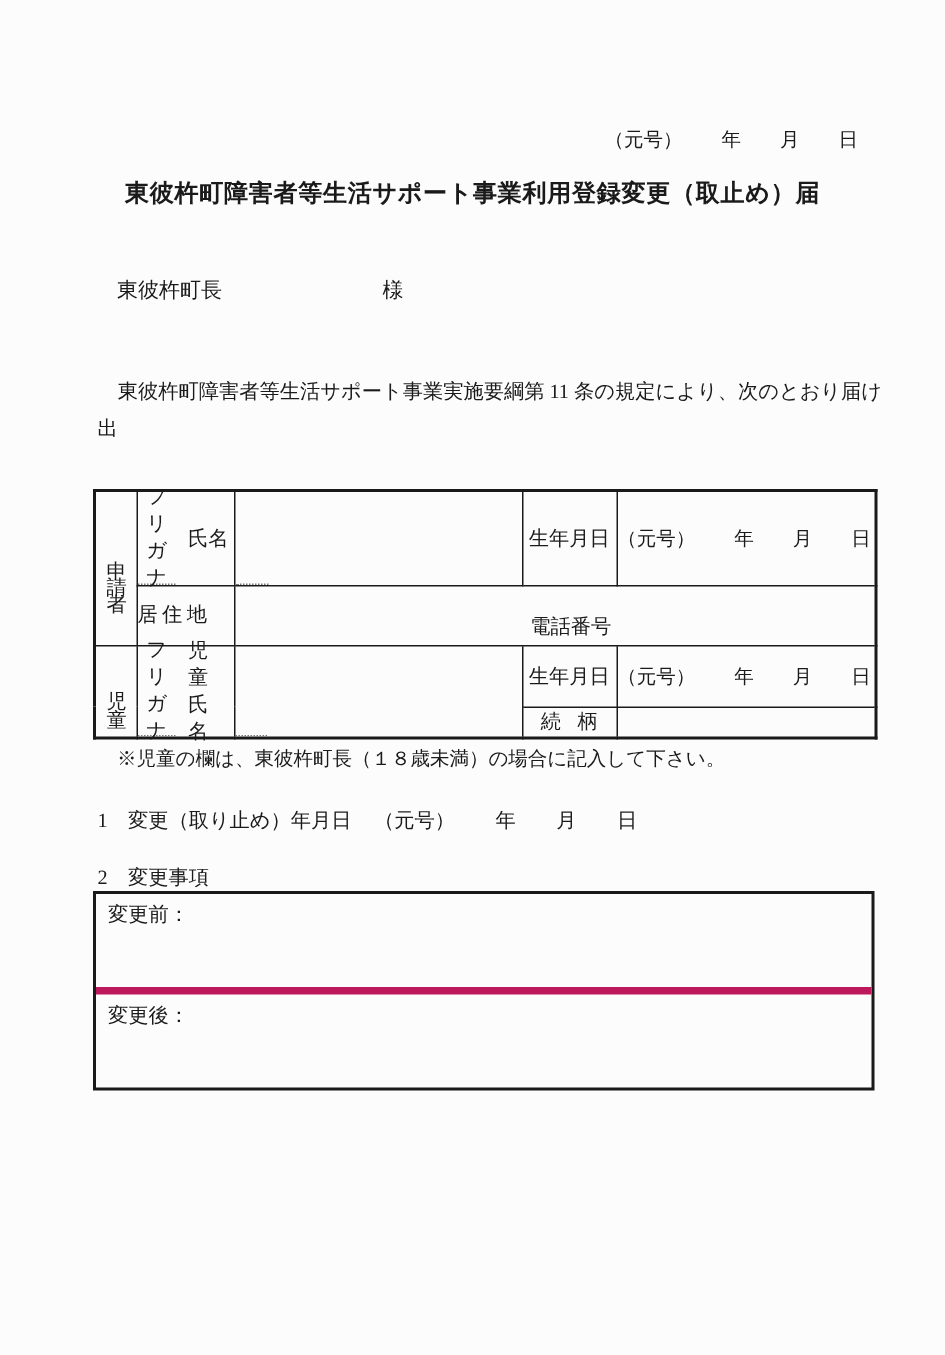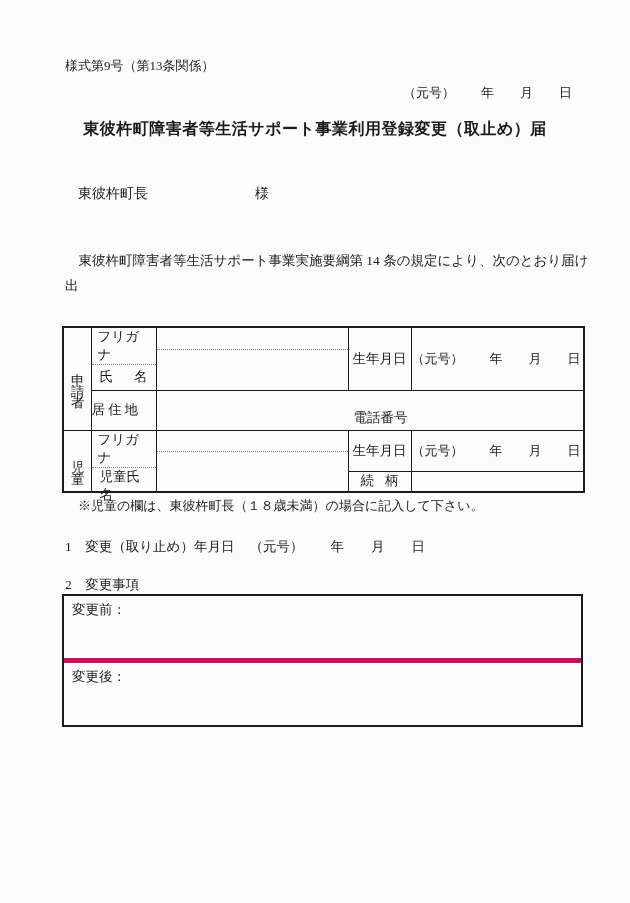--- a/index.html
+++ b/index.html
@@ -37,21 +37,21 @@
   table.form-table td {
     border:1px solid #1a1a1a;
     padding:0; vertical-align:middle;
     position:relative;
   }
   td.group-cell {
     text-align:center;
     writing-mode:vertical-rl; text-orientation:upright;
     letter-spacing:11px; padding-top:6px;
   }
-  .cell-fill { position:absolute; inset:0; display:flex; flex-direction:column; }
+  .cell-fill { position:absolute; inset:0; display:flex; flex-direction:row; }
   .sub-top {
     flex:0 0 22px; display:flex; align-items:center;
     padding:0 6px;
     border-bottom:1px dotted #7a7a7a;
   }
   .sub-top.short { flex-basis:21px; }
   .sub-bot { flex:1; display:flex; align-items:center; padding:0 8px; }
   .sub-bot.spread { justify-content:space-between; }
   .birth-label { text-align:center;margin-left:32px; }
   .date-field { font-size:13px; padding-left:9px; }
@@ -76,33 +76,32 @@
     border-bottom:5px solid #be185d;
     padding:5px 8px;
   }
   .change-after { flex:1; padding:5px 8px; }
 </style>
 </head>
 <body>
 
 <div class="page">
 
-  <div class="abs form-number">様式第9号（第13条関係）</div>
 
   <div class="abs header-date">（元号）　　年　　月　　日</div>
 
   <div class="abs form-title">東彼杵町障害者等生活サポート事業利用登録変更（取止め）届</div>
 
   <div class="abs addressee-line">
     <span>東彼杵町長</span>
     <span class="addressee-honorific">様</span>
   </div>
 
   <div class="abs body-paragraph">
-    <div>　東彼杵町障害者等生活サポート事業実施要綱第 14 条の規定により、次のとおり届け出</div>
+    <div>　東彼杵町障害者等生活サポート事業実施要綱第 11 条の規定により、次のとおり届け出</div>
   </div>
 
   <table class="form-table">
     <colgroup>
       <col style="width:28px">
         <col style="width:65px">
         <col style="width:192px">
         <col style="width:63px">
         <col style="width:173px">
     </colgroup>

